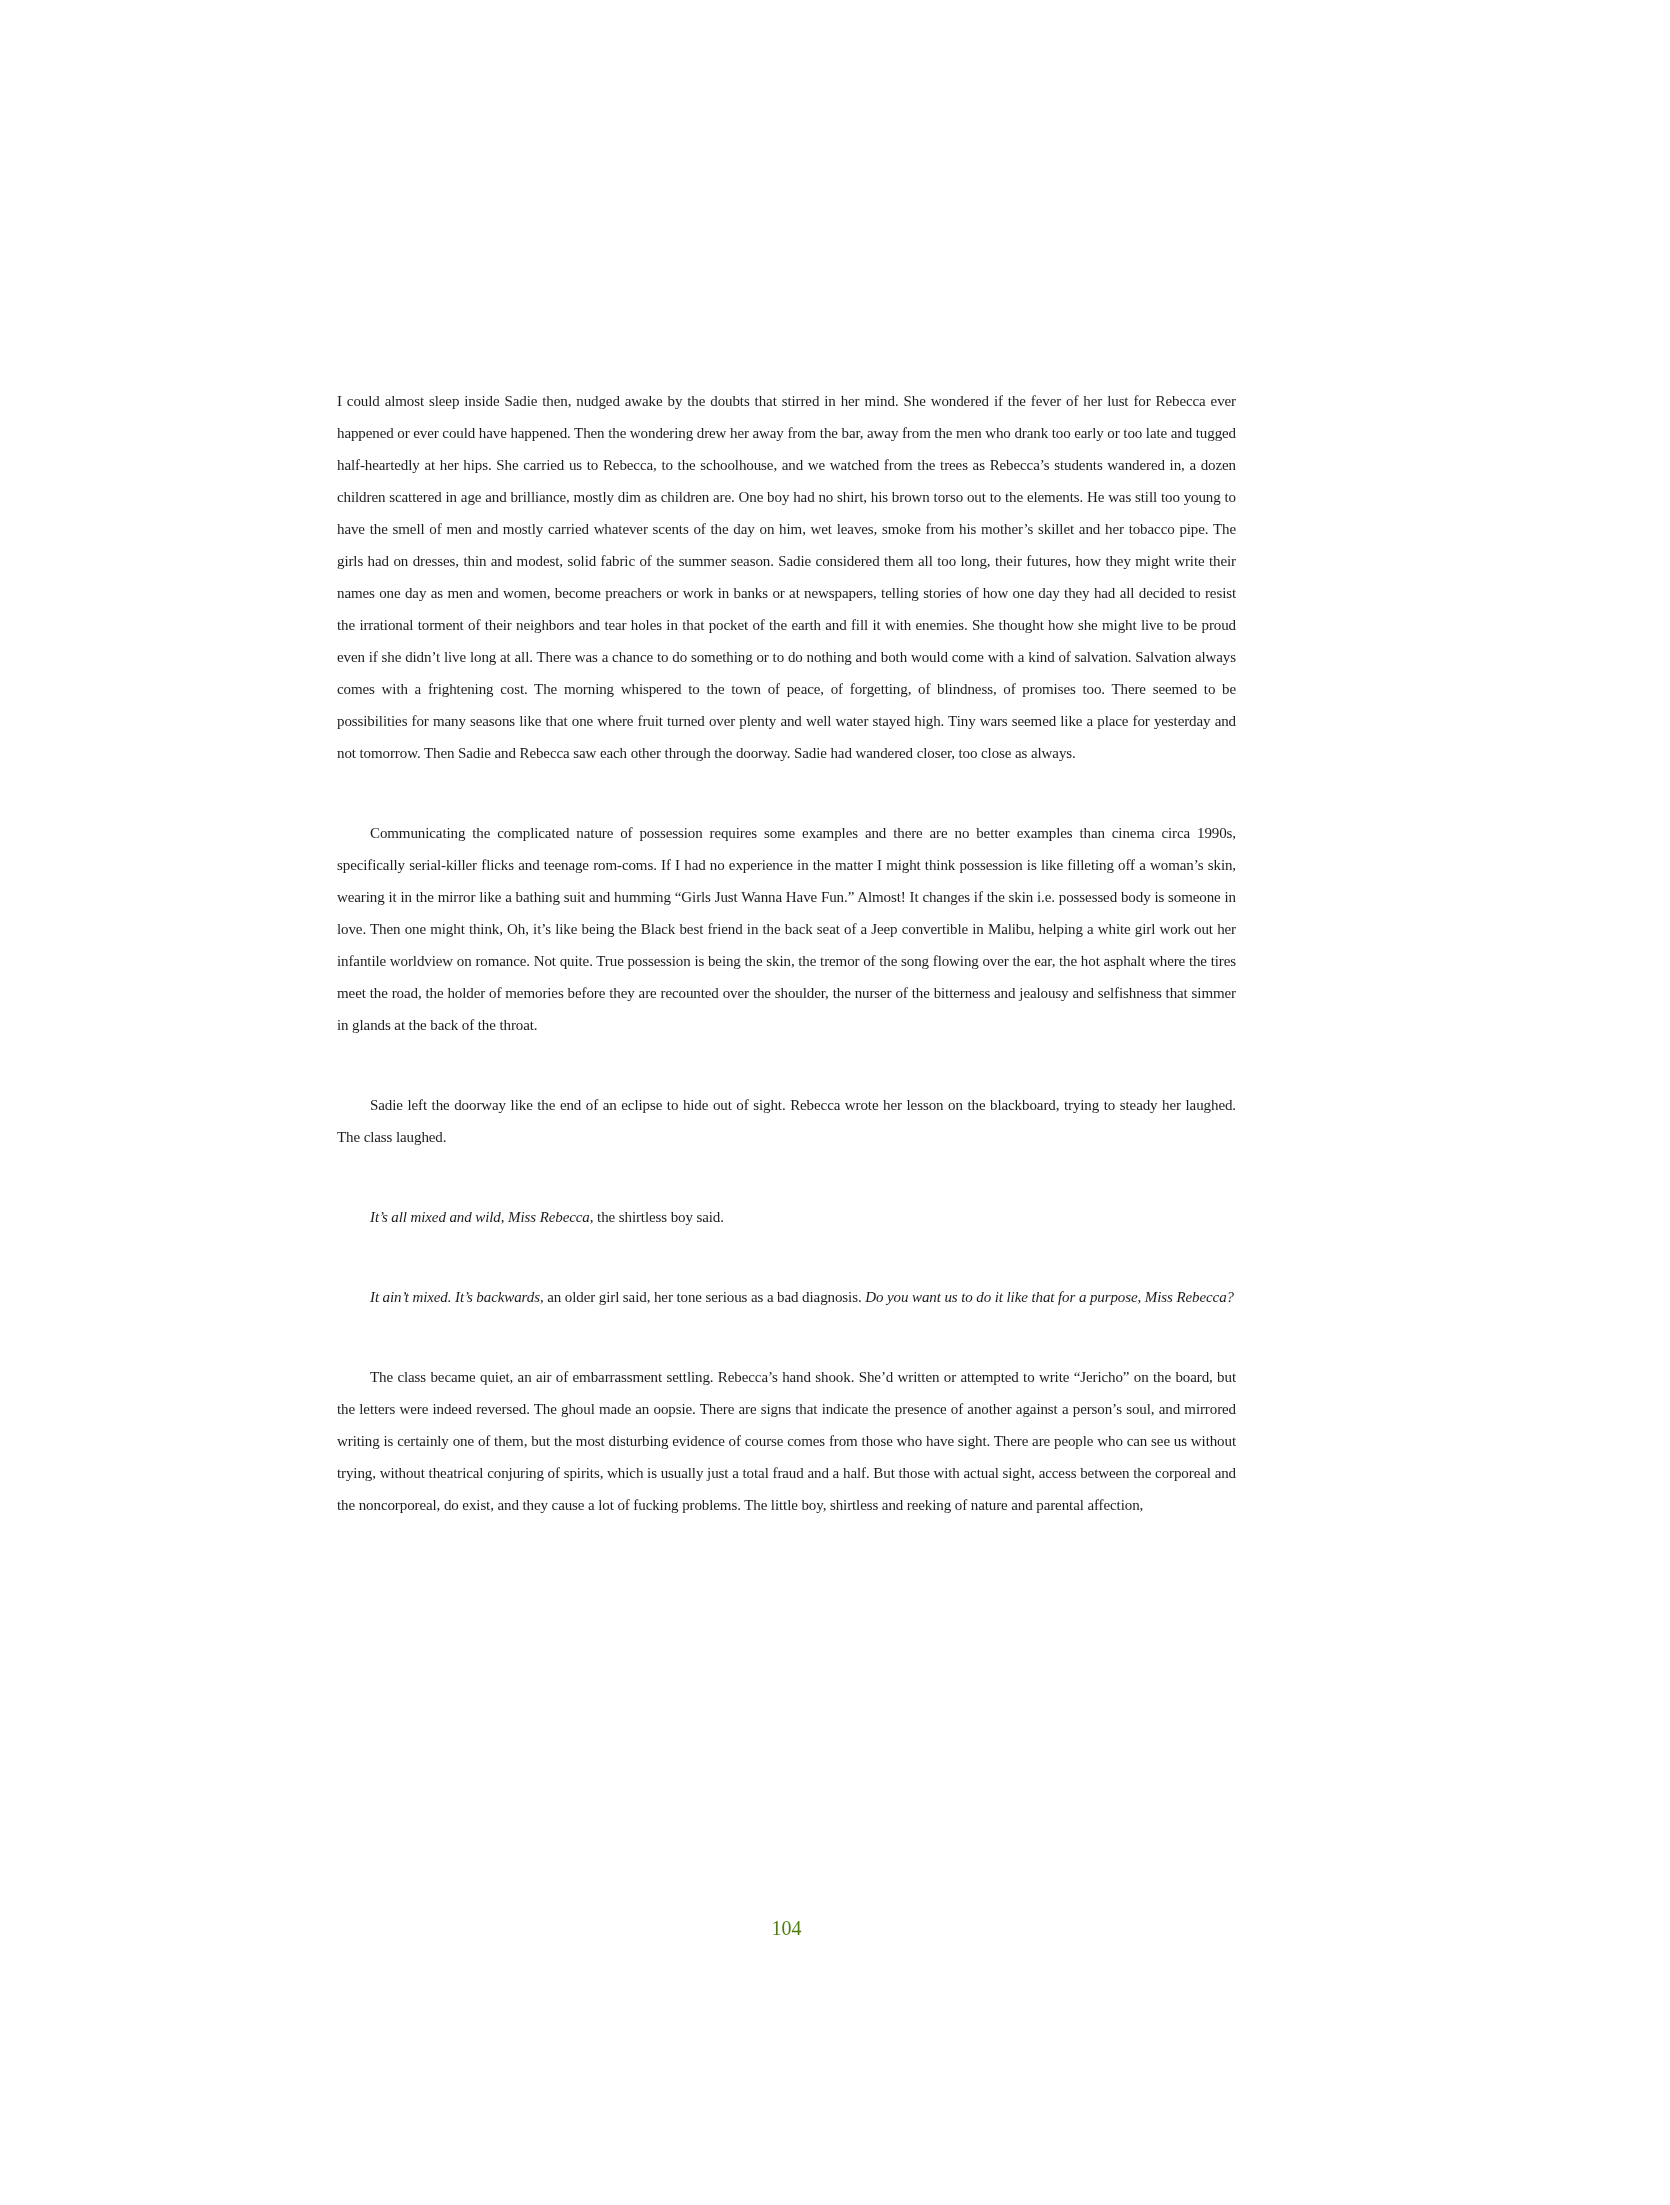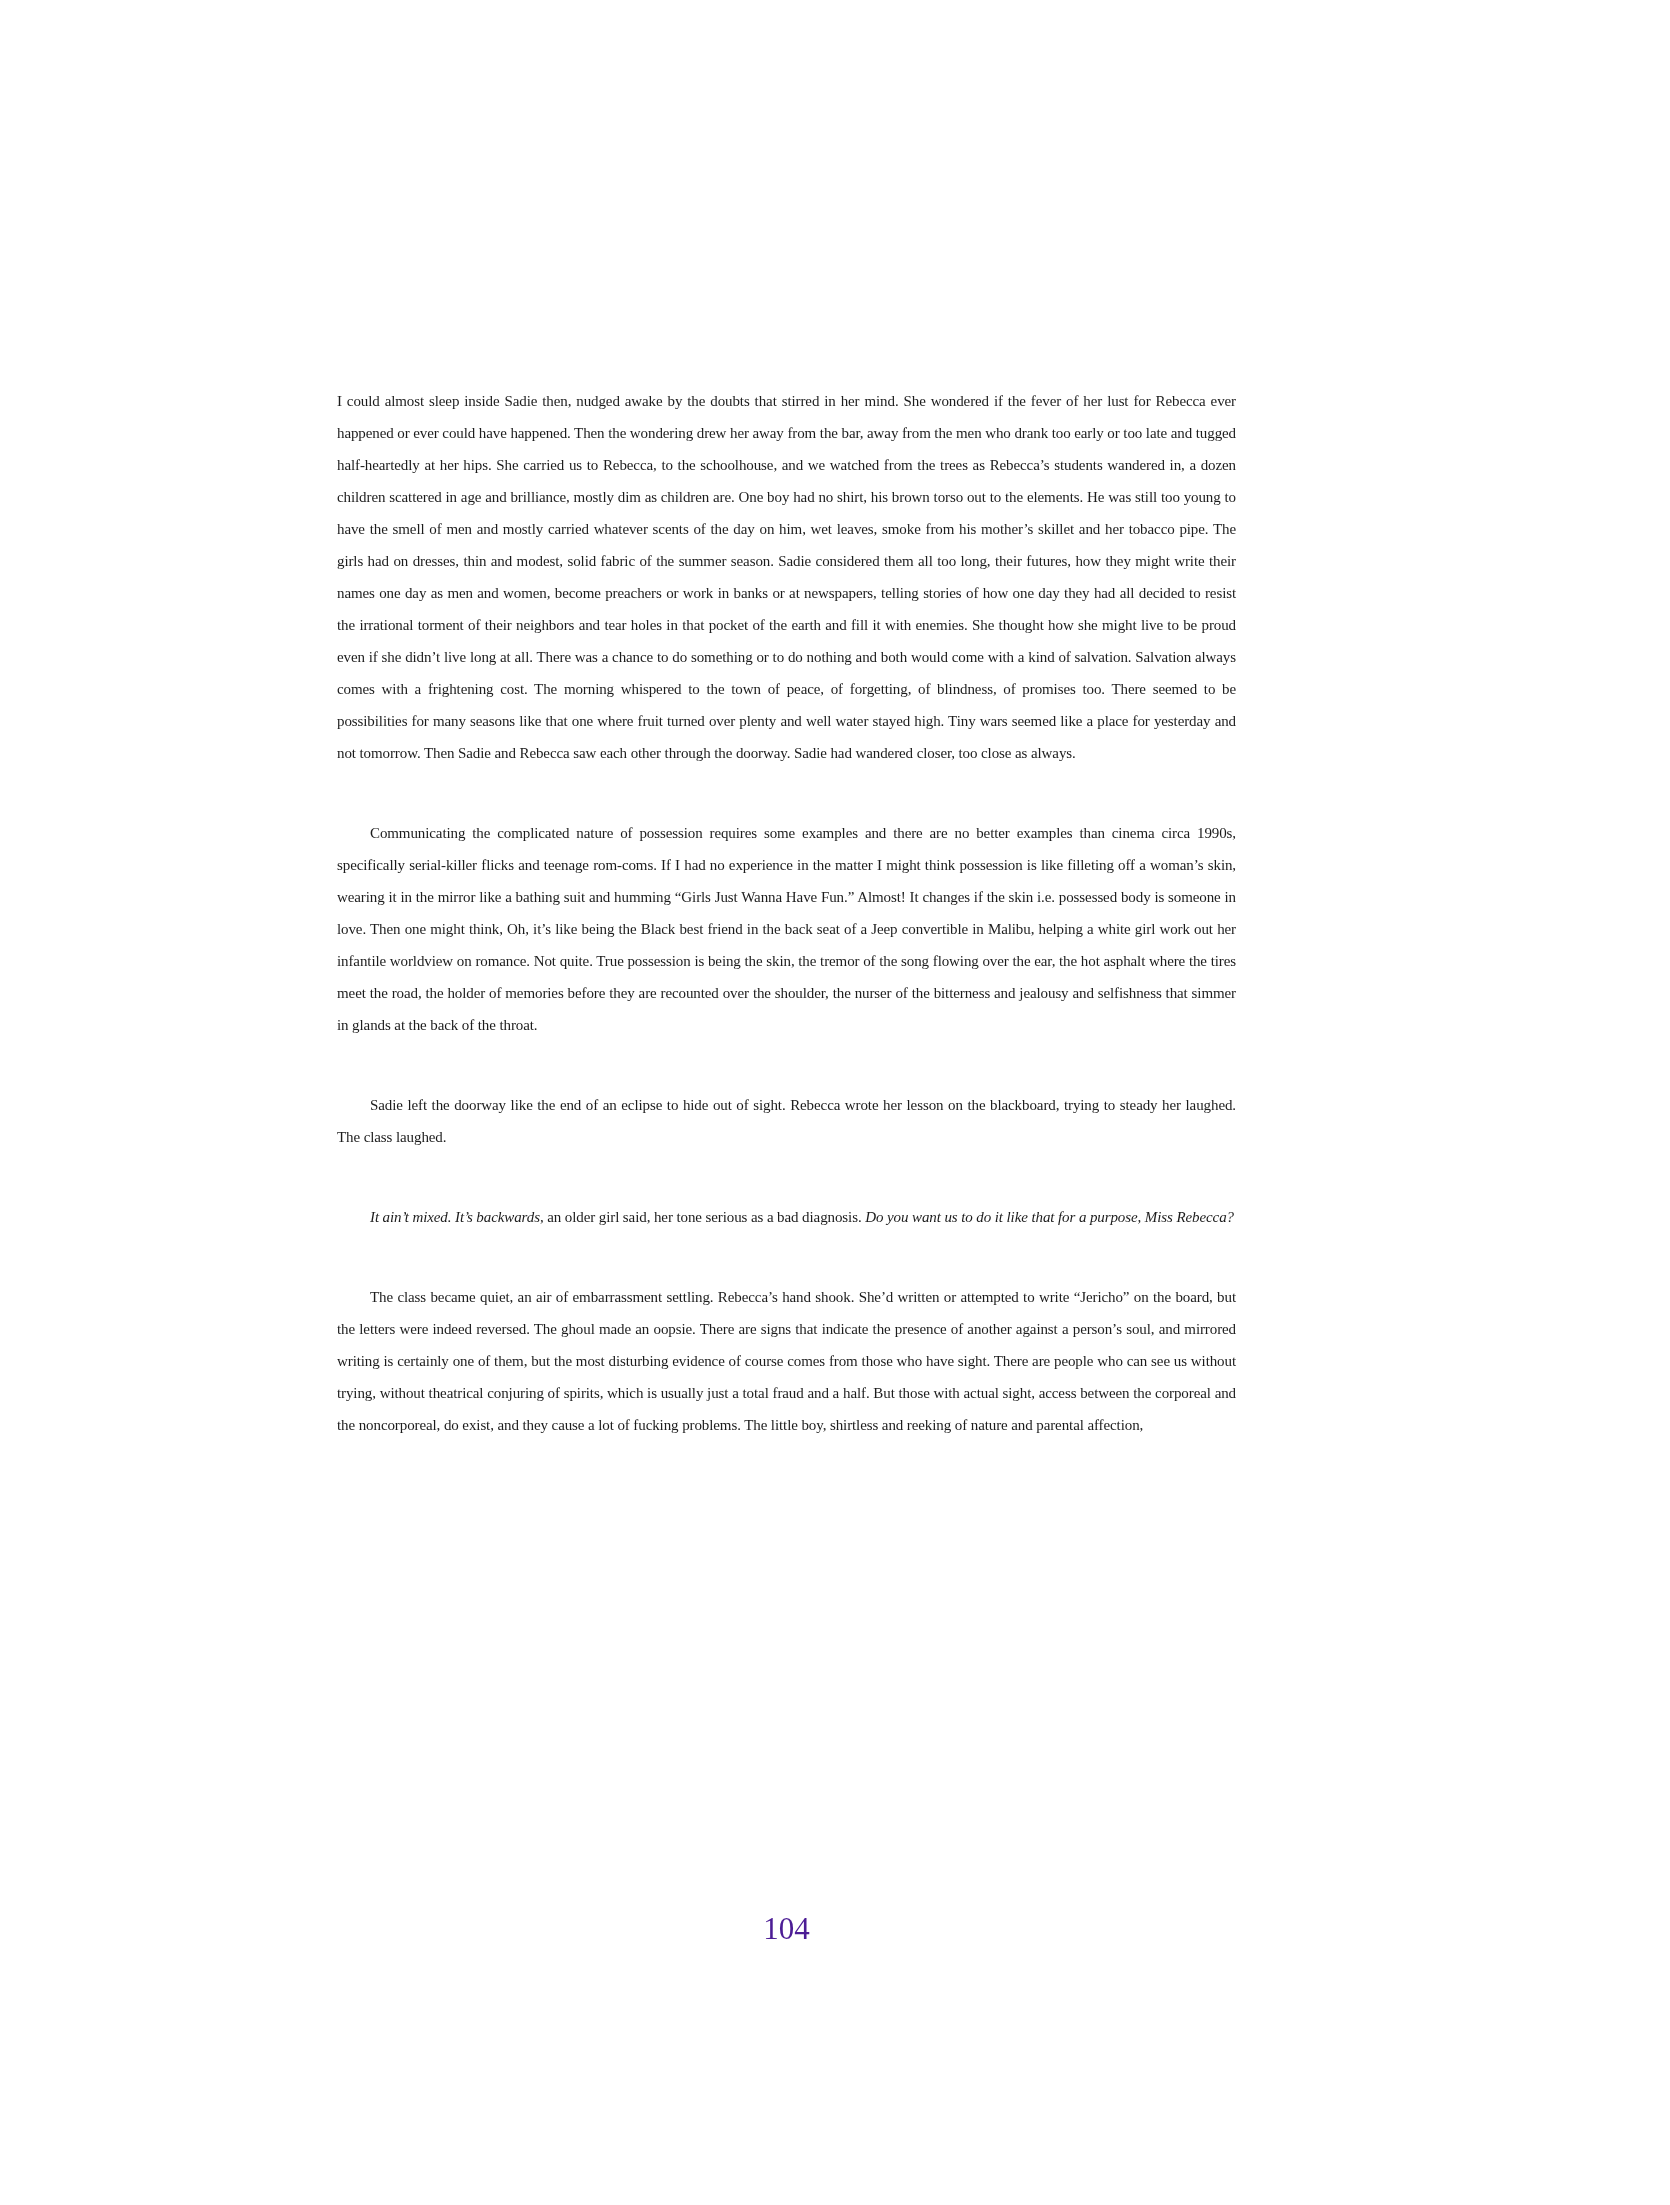--- a/index.html
+++ b/index.html
@@ -42,32 +42,33 @@
   .em {
     font-style: italic;
   }
   .folio {
     position: absolute;
     left: 337px;
     top: 1914px;
     width: 899px;
     text-align: center;
     font-family: "Liberation Serif", serif;
-    font-size: 31px;
+    font-size: 20px;
     line-height: 29.5px;
-    color: #4c1d95;
+    color: #4d7c0f;
   }
 </style>
 </head>
 <body>
 
 <main class="page">
   <section class="text-block">
 
   <p class=""><span>I could almost sleep inside Sadie then, nudged awake by the doubts that stirred in her mind. She wondered if the fever of her lust for Rebecca ever happened or ever could have happened. Then the wondering drew her away from the bar, away from the men who drank too early or too late and tugged half-heartedly at her hips. She carried us to Rebecca, to the schoolhouse, and we watched from the trees as Rebecca’s students wandered in, a dozen children scattered in age and brilliance, mostly dim as children are. One boy had no shirt, his brown torso out to the elements. He was still too young to have the smell of men and mostly carried whatever scents of the day on him, wet leaves, smoke from his mother’s skillet and her tobacco pipe. The girls had on dresses, thin and modest, solid fabric of the summer season. Sadie considered them all too long, their futures, how they might write their names one day as men and women, become preachers or work in banks or at newspapers, telling stories of how one day they had all decided to resist the irrational torment of their neighbors and tear holes in that pocket of the earth and fill it with enemies. She thought how she might live to be proud even if she didn’t live long at all. There was a chance to do something or to do nothing and both would come with a kind of salvation. Salvation always comes with a frightening cost. The morning whispered to the town of peace, of forgetting, of blindness, of promises too. There seemed to be possibilities for many seasons like that one where fruit turned over plenty and well water stayed high. Tiny wars seemed like a place for yesterday and not tomorrow. Then Sadie and Rebecca saw each other through the doorway. Sadie had wandered closer, too close as always.</span></p>
       <p class="indent"><span>Communicating the complicated nature of possession requires some examples and there are no better examples than cinema circa 1990s, specifically serial-killer flicks and teenage rom-coms. If I had no experience in the matter I might think possession is like filleting off a woman’s skin, wearing it in the mirror like a bathing suit and humming “Girls Just Wanna Have Fun.” Almost! It changes if the skin i.e. possessed body is someone in love. Then one might think, Oh, it’s like being the Black best friend in the back seat of a Jeep convertible in Malibu, helping a white girl work out her infantile worldview on romance. Not quite. True possession is being the skin, the tremor of the song flowing over the ear, the hot asphalt where the tires meet the road, the holder of memories before they are recounted over the shoulder, the nurser of the bitterness and jealousy and selfishness that simmer in glands at the back of the throat.</span></p>
       <p class="indent"><span>Sadie left the doorway like the end of an eclipse to hide out of sight. Rebecca wrote her lesson on the blackboard, trying to steady her laughed. The class laughed.</span></p>
+      <p class="indent"><span class="em">It’s all mixed and wild</span><span>, </span><span class="em">Miss Rebecca</span><span>, the shirtless boy said.</span></p>
       <p class="indent"><span class="em">It ain’t mixed. It’s backwards</span><span>, an older girl said, her tone serious as a bad diagnosis. </span><span class="em">Do you want us to do it like that for a purpose, Miss Rebecca?</span></p>
       <p class="indent"><span>The class became quiet, an air of embarrassment settling. Rebecca’s hand shook. She’d written or attempted to write “Jericho” on the board, but the letters were indeed reversed. The ghoul made an oopsie. There are signs that indicate the presence of another against a person’s soul, and mirrored writing is certainly one of them, but the most disturbing evidence of course comes from those who have sight. There are people who can see us without trying, without theatrical conjuring of spirits, which is usually just a total fraud and a half. But those with actual sight, access between the corporeal and the noncorporeal, do exist, and they cause a lot of fucking problems. The little boy, shirtless and reeking of nature and parental affection,</span></p>
     </section>
   <div class="folio">104</div>
 </main>
 
 
 </body></html>

